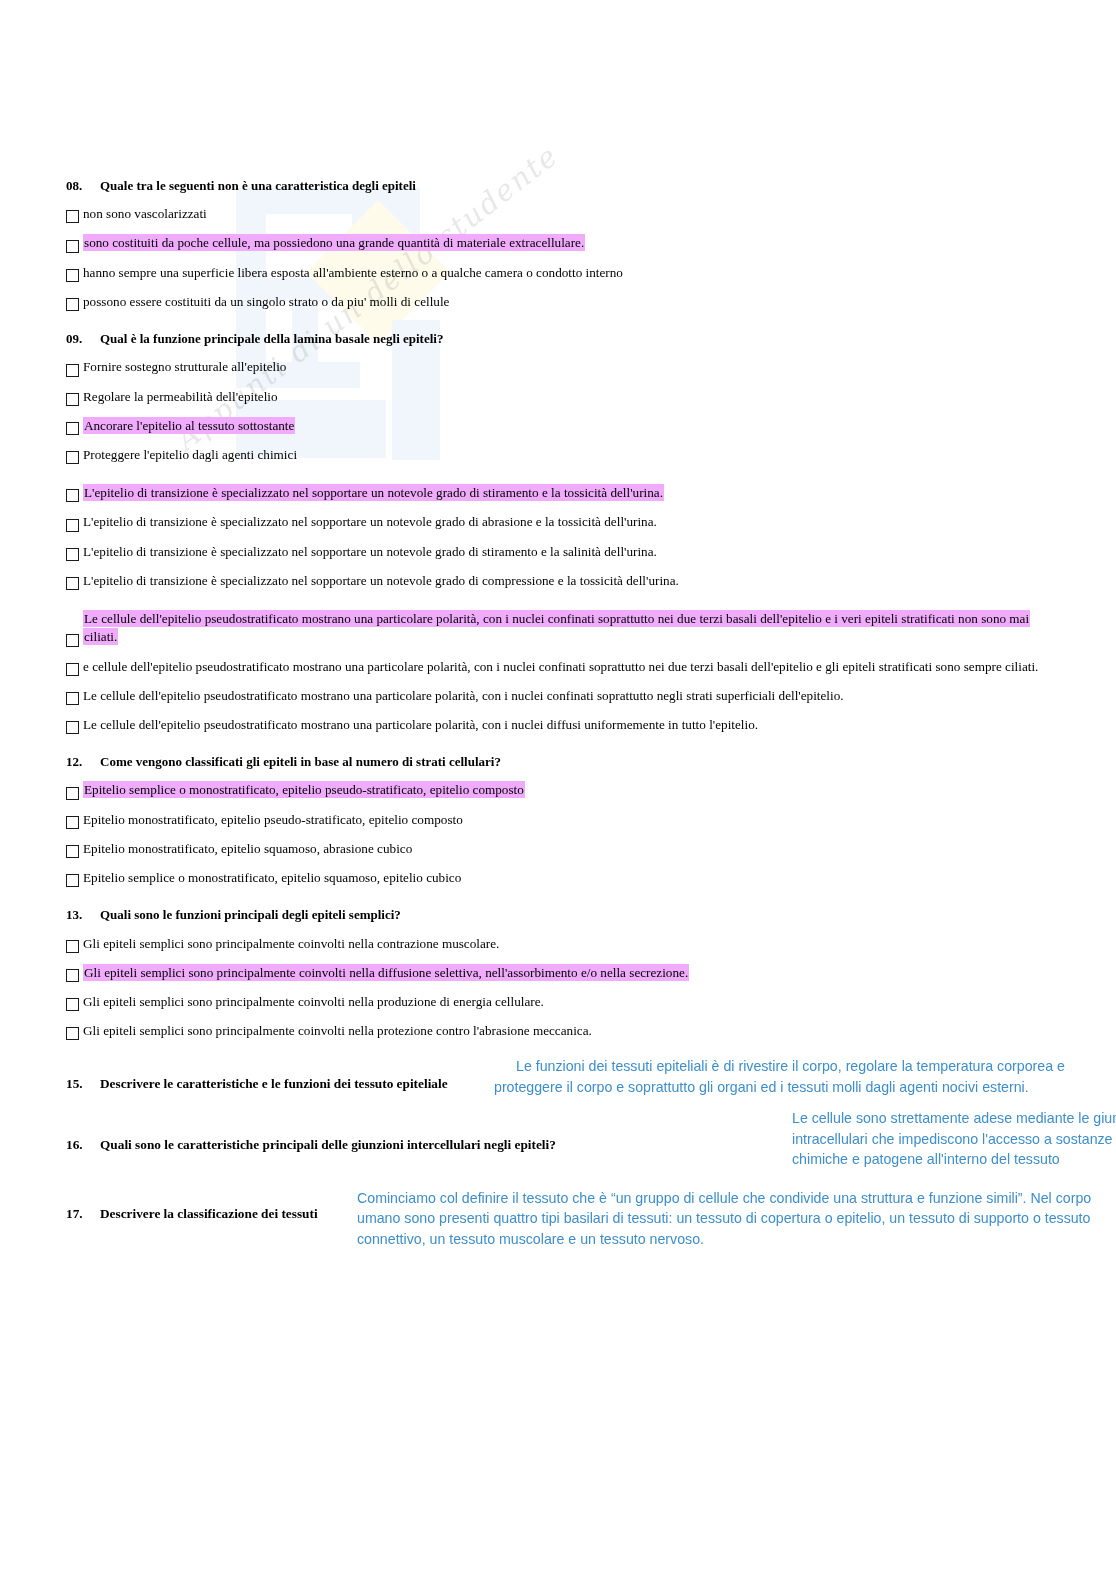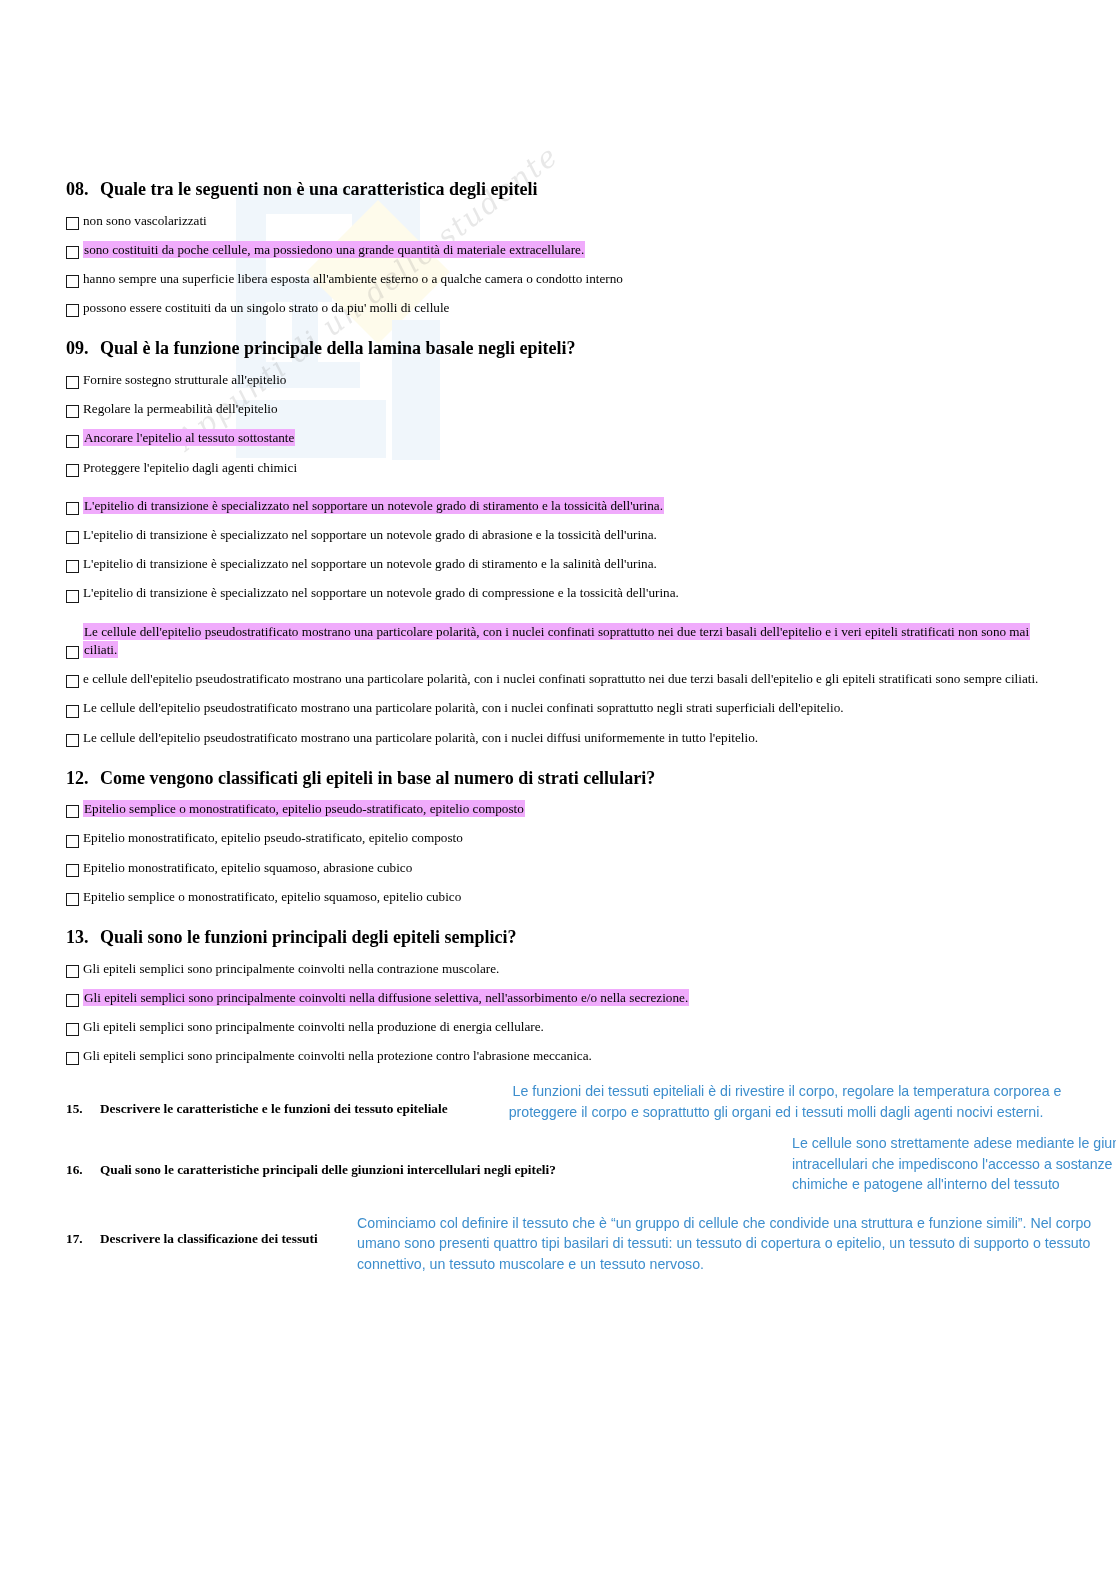--- a/index.html
+++ b/index.html
@@ -52,21 +52,21 @@
     left: 66px;
     top: 178px;
     width: 990px;
   }
 
   
   .question {
     display: flex;
     align-items: center;
     font-weight: bold;
-    font-size: 18px;
+    font-size: 13px;
     line-height: 1.25;
     margin-bottom: 11px;
   }
   .q-num {
     width: 34px;
     flex: 0 0 34px;
     font-weight: bold;
   }
   .q-text { font-weight: bold; }
 
@@ -112,21 +112,21 @@
     line-height: 1.25;
   }
   .annot {
     position: absolute;
     font-family: "Liberation Sans", "DejaVu Sans", sans-serif;
     font-weight: normal;
     color: #3d8ecd;
     font-size: 14.2px;
     line-height: 1.45;
   }
-  #annot-15 { left: 410px; top: -20px; width: 600px; text-indent: 22px; text-align: center; }
+  #annot-15 { left: 428px; top: -20px; width: 600px; text-indent: 22px; }
   #annot-16 { left: 726px; top: -29px; width: 372px; }
   #annot-17 { left: 291px; top: -18px; width: 740px; }
 </style>
 </head>
 <body>
 
 <div id="watermark">
   <svg width="1116" height="1579" viewBox="0 0 1116 1579">
     <g opacity="0.30">
       <rect x="236" y="188" width="30" height="200" fill="#cfe3f5"></rect>

